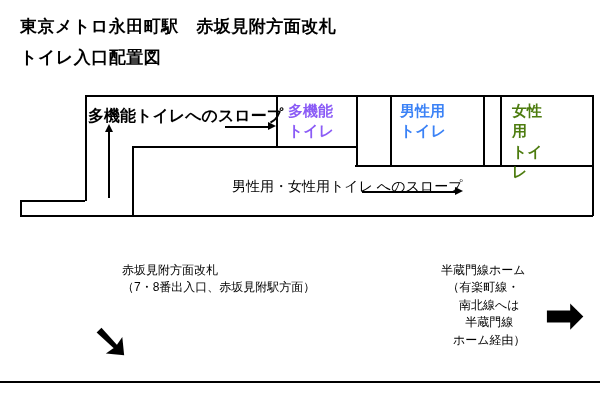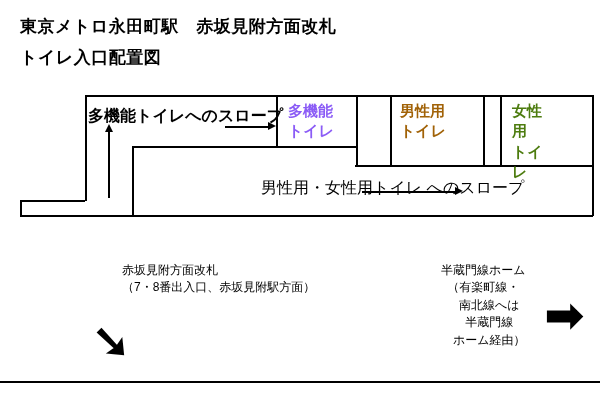--- a/index.html
+++ b/index.html
@@ -42,39 +42,38 @@
 
   
   .room-label {
     position: absolute;
     font-size: 15px;
     font-weight: bold;
     line-height: 1.35;
     text-align: left;
   }
   .room-multi { left: 288px; top: 101px; color: #8b5cf6; }
-  .room-male  { left: 400px; top: 101px; color: #a16207; }
+  .room-male  { left: 400px; top: 101px; color: #3b82f6; }
   .room-female{ left: 512px; top: 101px; color: #4d7c0f; }
 
   .slope-label-1 {
     position: absolute;
     left: 88px;
     top: 106px;
     font-size: 16px;
     font-weight: bold;
     white-space: nowrap;
   }
   .slope-label-2 {
     position: absolute;
     left: 232px;
     top: 176px;
-    font-size: 16px;
+    font-size: 14px;
     line-height: 1.45;
     white-space: nowrap;
-    margin-left: 29px;
   }
 
   
   .arrow-line {
     position: absolute;
     background: #000000;
   }
   .arrow-head {
     position: absolute;
     width: 0;

